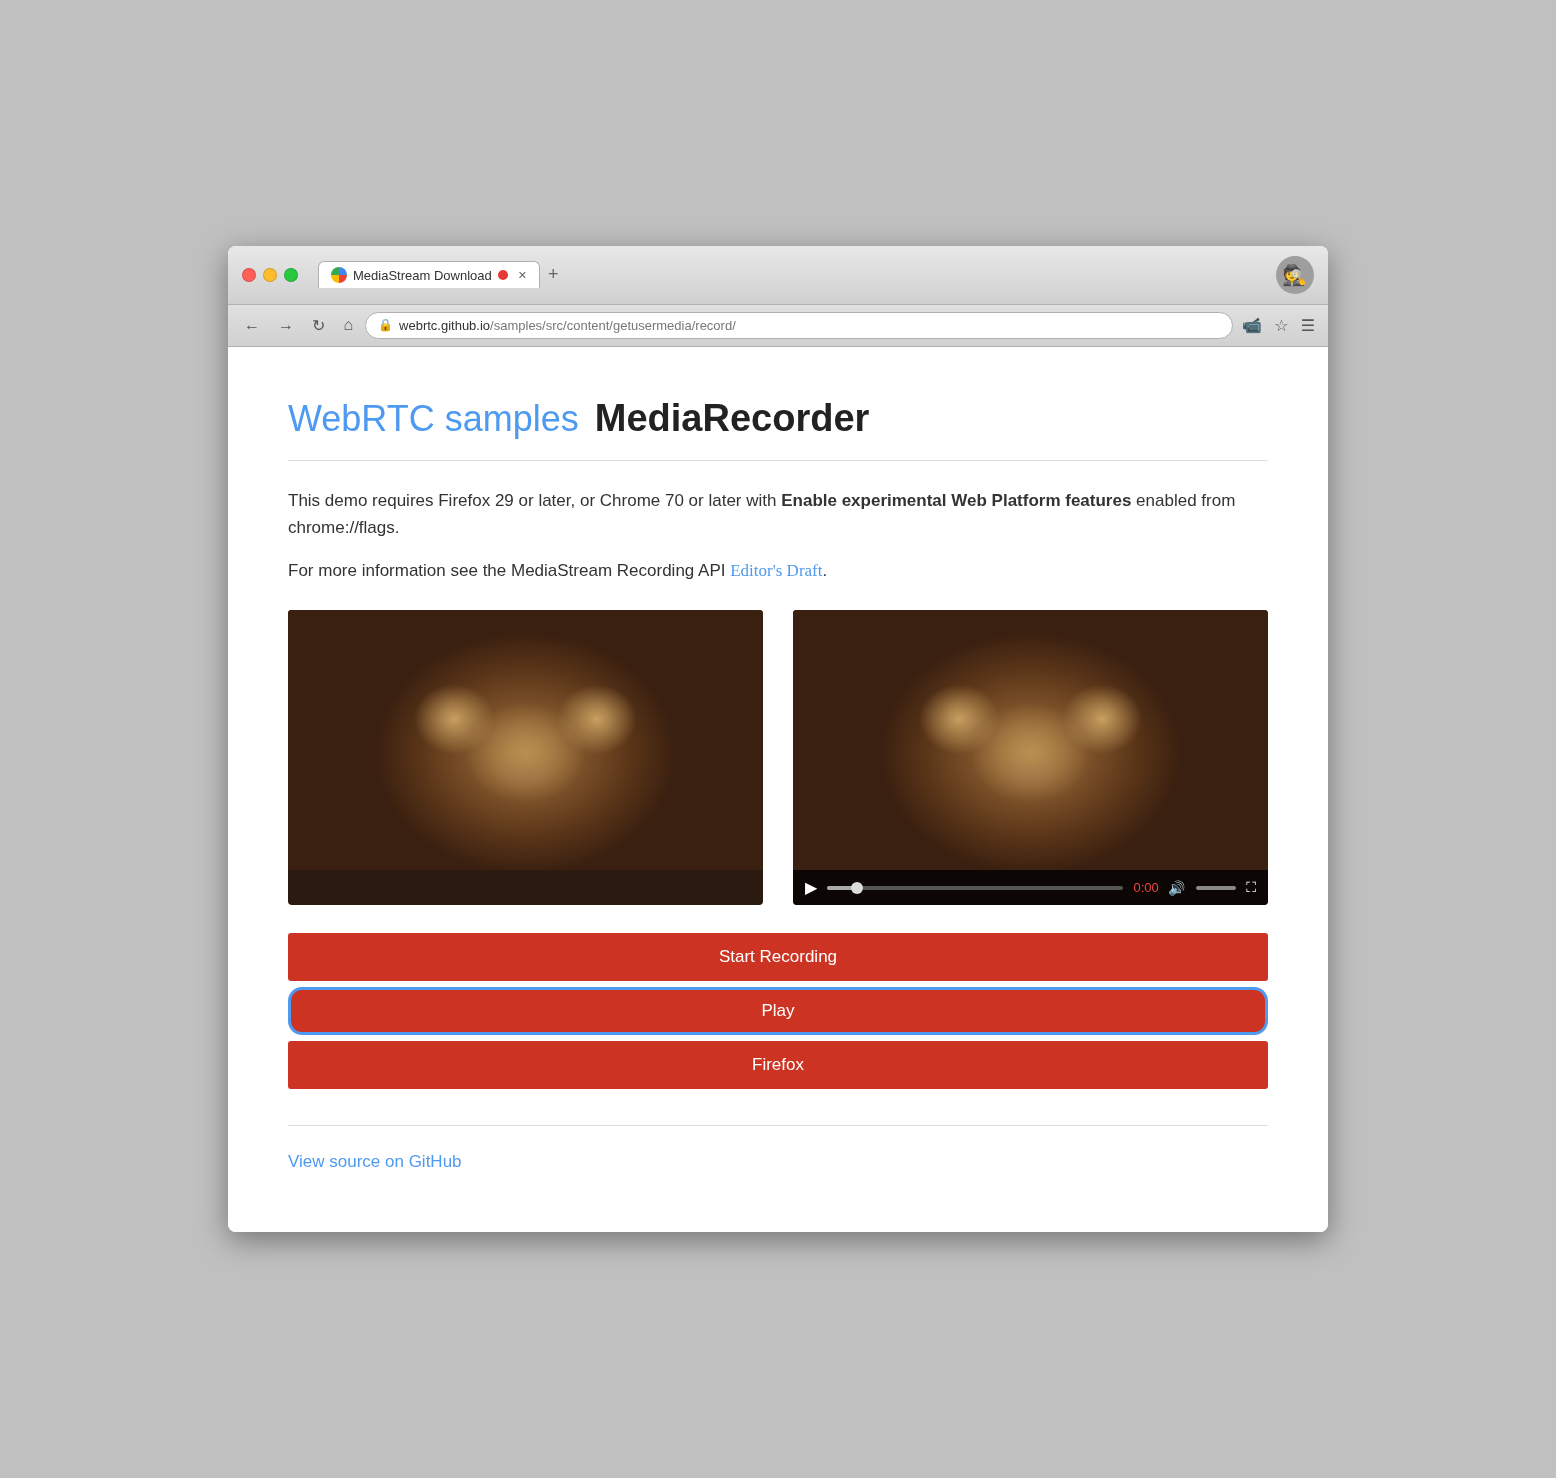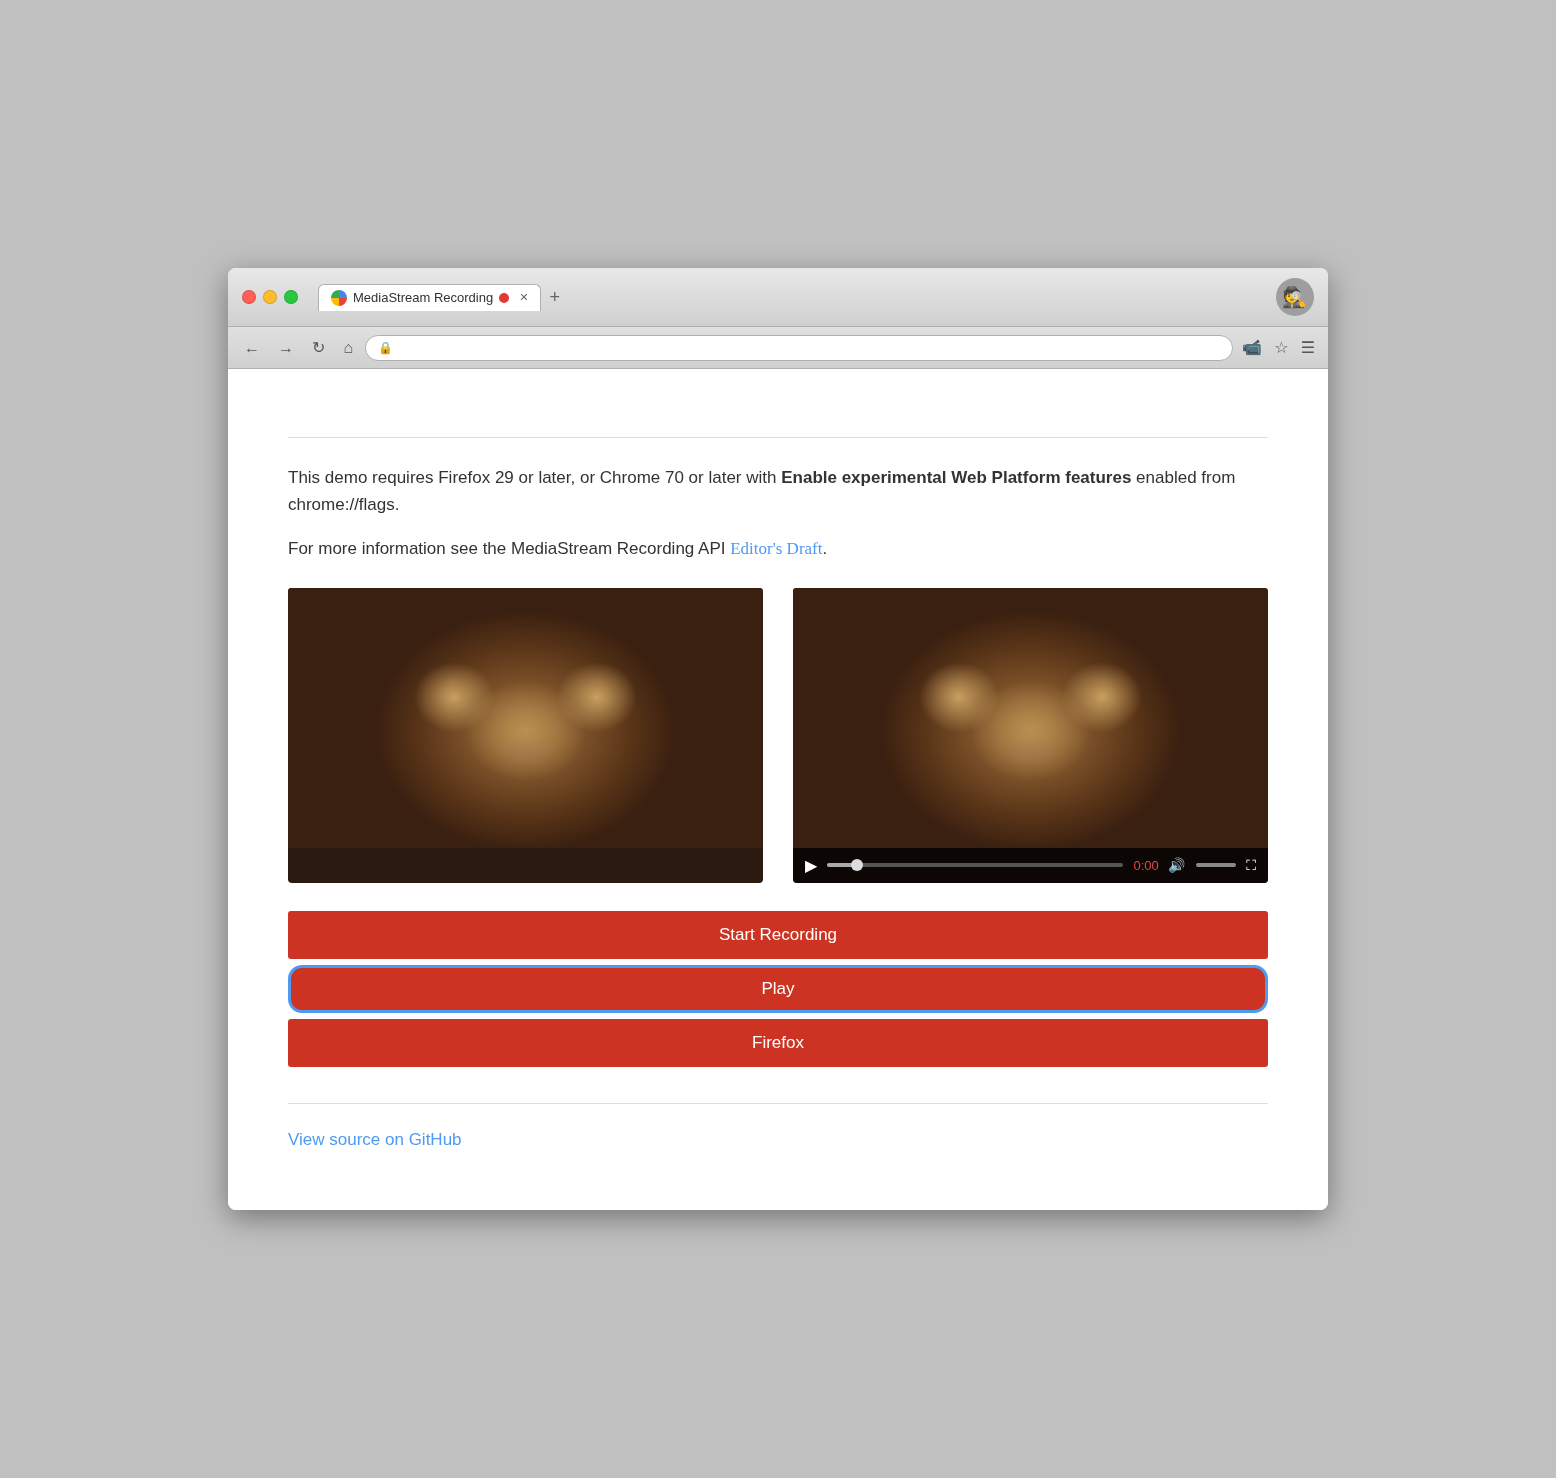--- a/index.html
+++ b/index.html
@@ -398,46 +398,53 @@
 
   <div class="title-bar">
     <div class="window-controls">
       <div class="window-btn btn-close"></div>
       <div class="window-btn btn-minimize"></div>
       <div class="window-btn btn-maximize"></div>
     </div>
     <div class="tab-bar">
       <div class="tab">
         <div class="tab-favicon"></div>
-        <span>MediaStream Recording</span>
+        <span>MediaStream Download</span>
         <div class="tab-recording-dot"></div>
         <span class="tab-close">✕</span>
       </div>
       <button class="new-tab-btn">+</button>
     </div>
     <div class="user-icon">🕵️</div>
   </div>
 
   <div class="nav-bar">
     <button class="nav-btn">←</button>
     <button class="nav-btn">→</button>
     <button class="nav-btn">↻</button>
     <button class="nav-btn">⌂</button>
     <div class="address-bar">
       <span class="ssl-icon">🔒</span>
+      <span class="url-text">
+        <span class="url-domain">webrtc.github.io</span><span class="url-path">/samples/src/content/getusermedia/record/</span>
+      </span>
     </div>
     <div class="nav-icons">
       <button class="nav-icon-btn">📹</button>
       <button class="nav-icon-btn">☆</button>
       <button class="nav-icon-btn">☰</button>
     </div>
   </div>
 
   <div class="page-content">
 
+    <div class="page-header">
+      <a class="site-link" href="#">WebRTC samples</a>
+      <span class="page-title">MediaRecorder</span>
+    </div>
 
     <hr class="divider">
 
     <p class="description">
       <span>This demo requires Firefox 29 or later, or Chrome 70 or later with </span><strong>Enable experimental Web Platform features</strong><span> enabled from chrome://flags.</span>
     </p>
 
     <p class="api-link">
       <span>For more information see the MediaStream Recording API </span><a href="#">Editor's Draft</a><span>.</span>
     </p>

